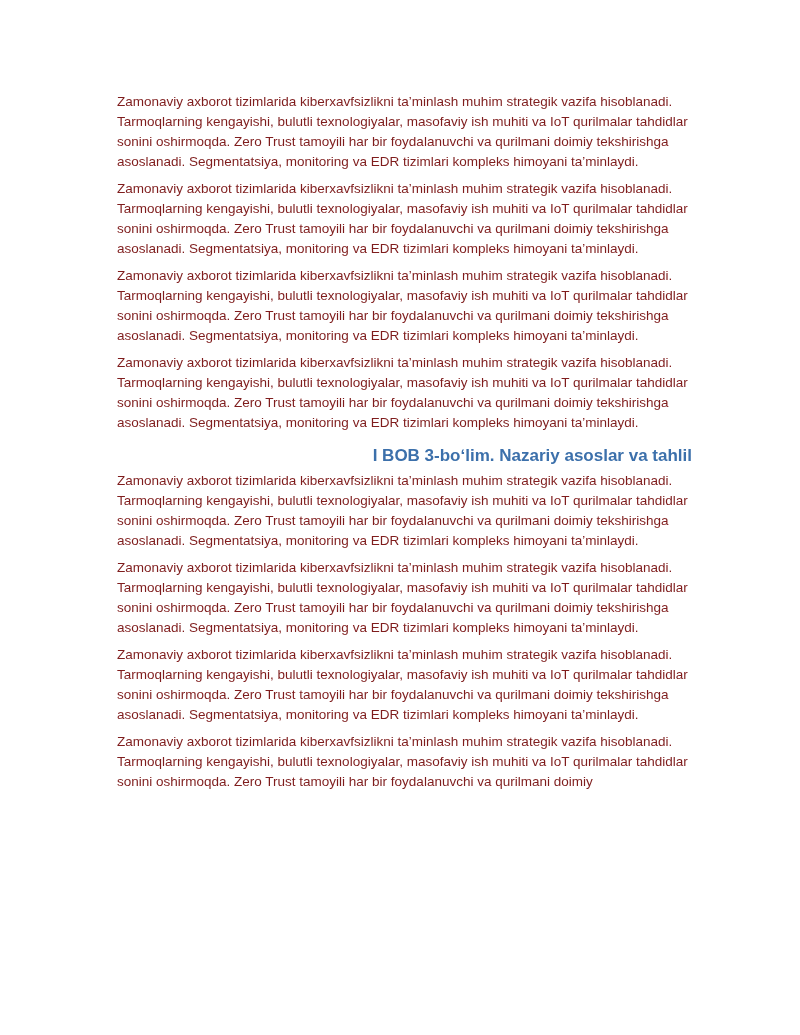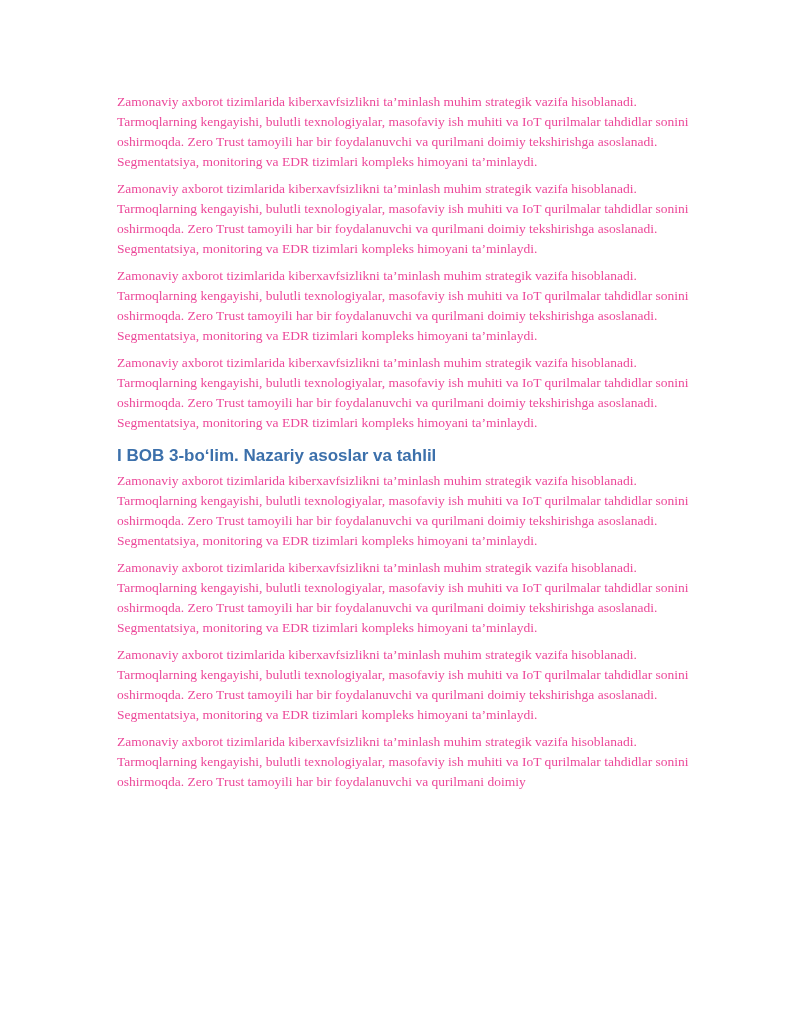--- a/index.html
+++ b/index.html
@@ -12,34 +12,35 @@
     width: 800px;
     height: 1035px;
     background: #ffffff;
     overflow: hidden;
     padding: 92px 108px 0 117px;
   }
   .content {
     width: 575px;
   }
   p.body-paragraph {
-    font-family: Liberation Serif, serif;
+    font-family: Liberation Sans, sans-serif;
     font-size: 13.5px;
     line-height: 20px;
-    color: #ec4899;
+    color: #7f1d1d;
     margin: 0 0 7px 0;
     text-align: left;
   }
   h2.section-heading {
     font-family: "Liberation Sans", "DejaVu Sans", sans-serif;
     font-size: 17px;
     line-height: 22px;
     font-weight: 700;
     color: #3c70ab;
     margin: 12px 0 4px 0;
+    text-align: right;
   }
 </style>
 </head>
 <body>
 
 <div class="page">
   <div class="content">
 
     <p class="body-paragraph">Zamonaviy axborot tizimlarida kiberxavfsizlikni taʼminlash muhim strategik vazifa hisoblanadi. Tarmoqlarning kengayishi, bulutli texnologiyalar, masofaviy ish muhiti va IoT qurilmalar tahdidlar sonini oshirmoqda. Zero Trust tamoyili har bir foydalanuvchi va qurilmani doimiy tekshirishga asoslanadi. Segmentatsiya, monitoring va EDR tizimlari kompleks himoyani taʼminlaydi.</p>
     <p class="body-paragraph">Zamonaviy axborot tizimlarida kiberxavfsizlikni taʼminlash muhim strategik vazifa hisoblanadi. Tarmoqlarning kengayishi, bulutli texnologiyalar, masofaviy ish muhiti va IoT qurilmalar tahdidlar sonini oshirmoqda. Zero Trust tamoyili har bir foydalanuvchi va qurilmani doimiy tekshirishga asoslanadi. Segmentatsiya, monitoring va EDR tizimlari kompleks himoyani taʼminlaydi.</p>

